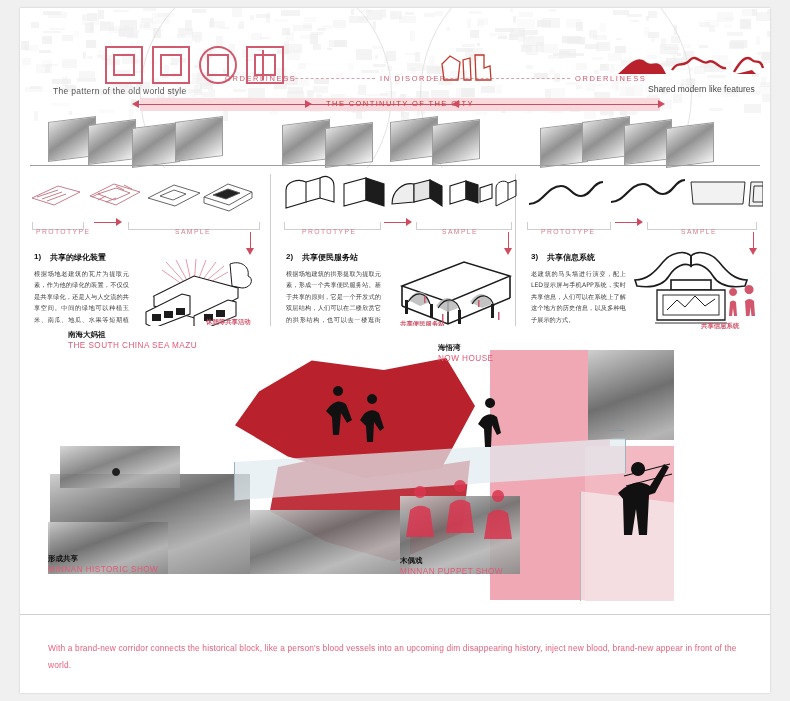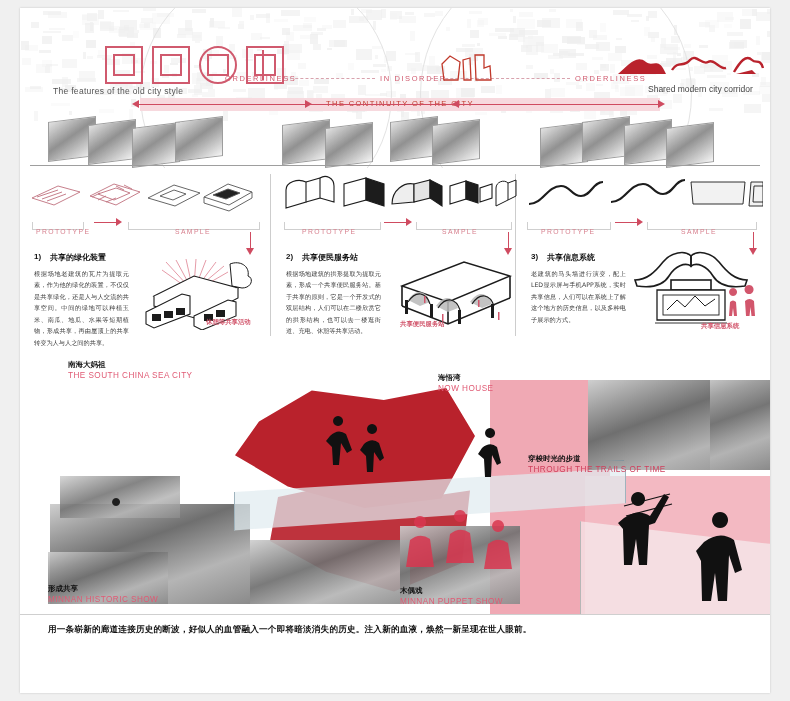--- a/index.html
+++ b/index.html
@@ -46,21 +46,21 @@
   .bracket{position:absolute;top:52px;height:7px;border:1px solid #cfcfcf;border-top:none;}
   .bl{font-size:6.8px;letter-spacing:1.4px;color:#d77f8d;position:absolute;top:58px;}
   .midarrow{position:absolute;top:52px;width:22px;height:1px;background:#cf4b60;}
   .downarrow{position:absolute;width:1px;background:#cf4b60;}
   .modtitle{position:absolute;font-size:8px;font-weight:bold;color:#111;}
   .modbody{position:absolute;width:95px;font-size:6.2px;line-height:1.85;color:#3a3a3a;text-align:justify;}
   .modcap{position:absolute;font-size:6.4px;color:#d2566c;font-weight:bold;}
   .isoart{position:absolute;}
 
   
-  .band3{position:absolute;left:0;top:348px;width:750px;height:275px;background:#fff;overflow:hidden;}
+  .band3{position:absolute;left:0;top:318px;width:654px;height:275px;background:#fff;overflow:hidden;}
   .grayphoto{position:absolute;background:linear-gradient(160deg,#cfcfcf,#6f6f6f 40%,#b5b5b5 70%,#8a8a8a);}
   .pinkpanel{position:absolute;background:#f0a9b4;}
   .pinkpanel.soft{background:#f3b9c2;}
   .redmass{position:absolute;background:#b9222c;}
   .walkway{position:absolute;background:rgba(225,235,240,.72);border:1px solid #9fb3bd;}
   .person{position:absolute;background:#111;}
   .labelgrp{position:absolute;}
   .labelgrp .cnl{font-size:7.5px;font-weight:bold;color:#111;display:block;line-height:1.35;}
   .labelgrp .enl{font-size:8.2px;color:#e05a74;letter-spacing:.45px;display:block;line-height:1.4;}
   .labelgrp.onpink .cnl{color:#111;}
@@ -503,21 +503,21 @@
         </div>
       <div class="circle-big" style="left:120px;top:-40px;width:250px;height:250px;"></div>
       <div class="circle-big" style="left:400px;top:-50px;width:270px;height:270px;"></div>
 
       <div class="motifs">
         <div class="motif m1"></div>
         <div class="motif m2"></div>
         <div class="motif m3"></div>
         <div class="motif m4"></div>
       </div>
-      <div class="cap-old">The features of the old city style</div>
+      <div class="cap-old">The pattern of the old world style</div>
 
       <div class="ord" style="left:205px;top:66px;">ORDERLINESS</div>
       <div class="dashline" style="left:265px;top:70px;width:90px;"></div>
       <div class="ord" style="left:360px;top:66px;">IN DISORDER</div>
       <div class="dashline" style="left:410px;top:70px;width:140px;"></div>
       <div class="ord" style="left:555px;top:66px;">ORDERLINESS</div>
 
       <div class="glyphs">
         <svg viewBox="0 0 60 32" width="60" height="32">
           <path d="M4 28 L2 12 L10 4 L20 10 L18 28 Z" fill="none" stroke="#c0392b" stroke-width="1.3"></path>
@@ -527,21 +527,21 @@
       </div>
 
       <div class="skyline">
         <svg viewBox="0 0 150 34" width="150" height="34">
           <path d="M2 26 C12 18 20 6 30 14 C36 19 42 10 48 22 L50 26 Z" fill="#b9222c"></path>
           <path d="M56 22 C62 12 68 20 74 12 C80 5 86 18 92 14 C98 10 104 22 110 20" fill="none" stroke="#b9222c" stroke-width="2.4"></path>
           <path d="M118 24 C124 14 130 6 136 12 C140 16 144 10 147 20" fill="none" stroke="#b9222c" stroke-width="2.4"></path>
           <path d="M120 26 L140 26 L136 22 Z" fill="#b9222c"></path>
         </svg>
       </div>
-      <div class="cap-shared">Shared modern city corridor</div>
+      <div class="cap-shared">Shared modern like features</div>
 
       <div class="contbar">
         <span>THE CONTINUITY OF THE CITY</span>
       </div>
       <div class="arrowrow"></div>
       <div class="arw" style="left:112px;top:92px;border-right:7px solid #cf4b60;"></div>
       <div class="arw" style="left:285px;top:92px;border-left:7px solid #cf4b60;"></div>
       <div class="arw" style="left:432px;top:92px;border-right:7px solid #cf4b60;"></div>
       <div class="arw" style="left:638px;top:92px;border-left:7px solid #cf4b60;"></div>
 
@@ -801,43 +801,39 @@
           <g fill="#d9364f" opacity=".85">
             <path d="M400 172 a6 6 0 1 1 .1 0z M390 184 q10 -8 20 -1 l4 28 -28 0z"></path>
             <path d="M440 166 a6 6 0 1 1 .1 0z M430 178 q10 -8 20 -1 l4 30 -28 0z"></path>
             <path d="M478 176 a6 6 0 1 1 .1 0z M468 188 q10 -8 20 -1 l4 26 -28 0z"></path>
           </g>
         </svg>
       </div>
 
       <div class="labelgrp" style="left:48px;top:4px;">
         <span class="cnl cn">南海大妈祖</span>
-        <span class="enl">THE SOUTH CHINA SEA CITY</span>
+        <span class="enl">THE SOUTH CHINA SEA MAZU</span>
       </div>
 
       <div class="labelgrp" style="left:418px;top:17px;">
         <span class="cnl cn">海悟湾</span>
         <span class="enl">NOW HOUSE</span>
       </div>
 
-      <div class="labelgrp onpink" style="left:508px;top:98px;">
-        <span class="cnl cn">穿梭时光的步道</span>
-        <span class="enl">THROUGH THE TRAILS OF TIME</span>
-      </div>
 
       <div class="labelgrp" style="left:28px;top:228px;">
         <span class="cnl cn">形成共享</span>
         <span class="enl">MINNAN HISTORIC SHOW</span>
       </div>
 
       <div class="labelgrp" style="left:380px;top:230px;">
         <span class="cnl cn">木偶戏</span>
         <span class="enl">MINNAN PUPPET SHOW</span>
       </div>
     </div>
 
     <div class="band4">
       <div class="foot-rule"></div>
-      <div class="foot-cn cn">用一条崭新的廊道连接历史的断波，好似人的血管融入一个即将暗淡消失的历史。注入新的血液，焕然一新呈现在世人眼前。</div>
+      <div class="foot-en">With a brand-new corridor connects the historical block, like a person's blood vessels into an upcoming dim disappearing history, inject new blood, brand-new appear in front of the world.</div>
     </div>
 
   </div>
 </div>
 
 </body></html>

